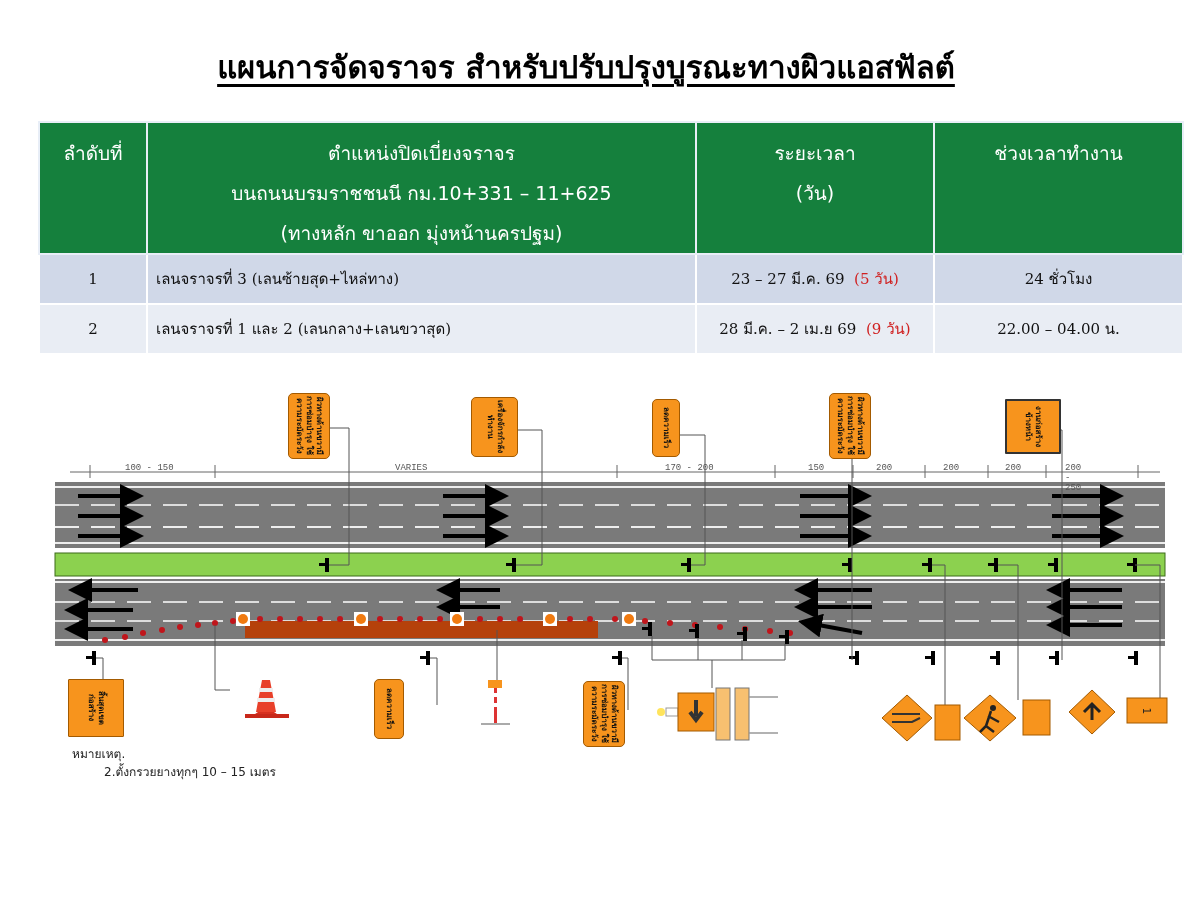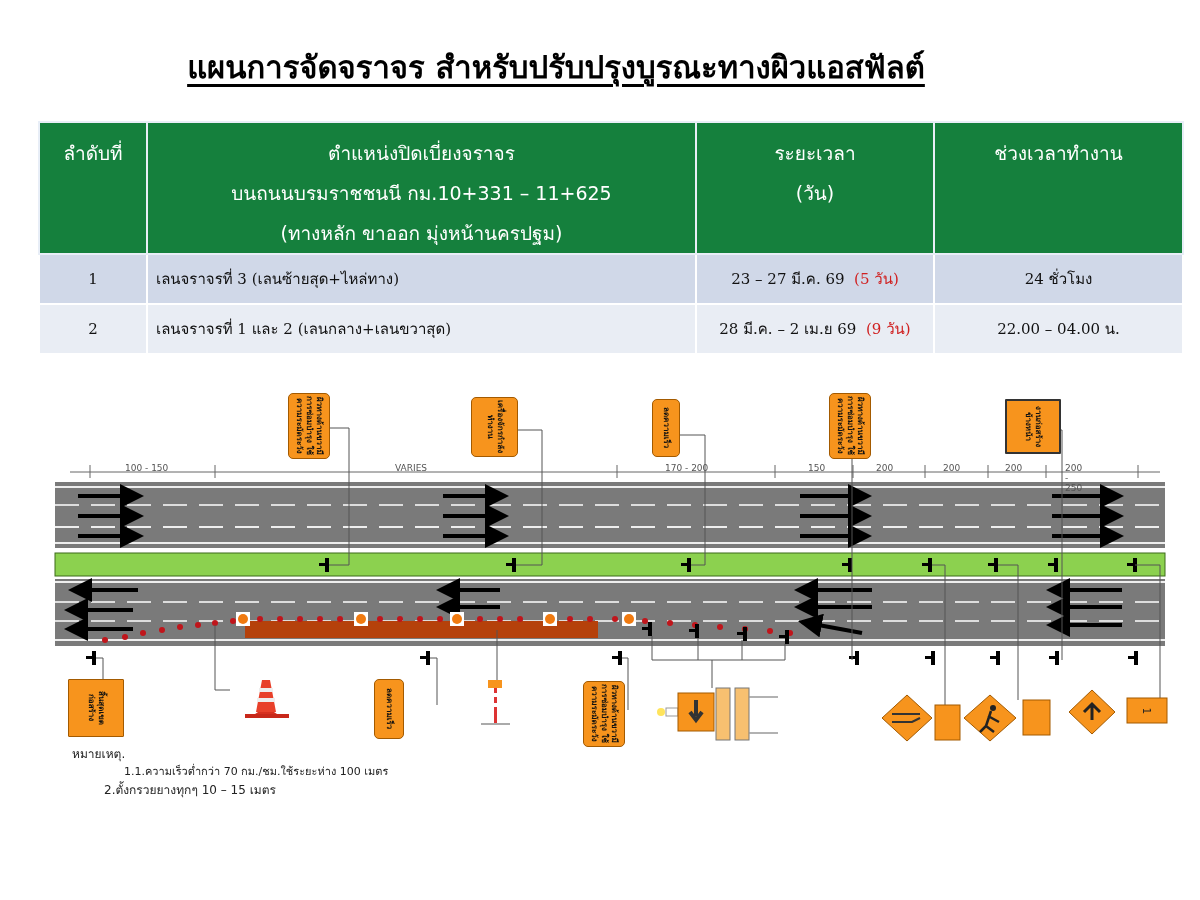--- a/index.html
+++ b/index.html
@@ -1,20 +1,21 @@
 <!DOCTYPE html>
 <html><head>
   <meta charset="utf-8">
   <style>
     html, body { margin:0; padding:0; background:#ffffff; }
     body { width:1200px; height:900px; position:relative; overflow:hidden; font-family:"DejaVu Sans", sans-serif; }
     .title {
       position:absolute; left:0; top:42px; width:1112px; text-align:center;
       font-family:"DejaVu Serif", serif; font-weight:bold; font-size:31px; color:#000;
       letter-spacing:0px;
+      padding-left:30px;
     }
     .title span { text-decoration:underline; text-decoration-thickness:3px; text-underline-offset:6px; }
     table.plan {
       position:absolute; left:38px; top:121px; width:1144px; border-collapse:collapse;
       table-layout:fixed;
     }
     table.plan th {
       background:#15803d; color:#fff; font-weight:normal; font-size:19px;
       vertical-align:top; text-align:center; border:2px solid #e8eef7; padding:10px 6px 0 6px;
       line-height:40px; height:132px; box-sizing:border-box;
@@ -302,21 +303,21 @@
       <polygon points="1092,690 1115,712 1092,734 1069,712" fill="#f7941d" stroke="#a35a00"></polygon>
       <path d="M1084,712 L1092,704 L1100,712 M1092,704 L1092,720" stroke="#222" stroke-width="3" fill="none"></path>
     </g>
     <g>
       <rect x="1127" y="698" width="40" height="25" fill="#f7941d" stroke="#a35a00"></rect>
       <text x="1147" y="715" text-anchor="middle" font-size="10" font-family="DejaVu Sans, sans-serif" fill="#222" transform="rotate(90 1147 711)">1</text>
     </g>
   </svg>
 
   
-  <div style="position:absolute;left:0;top:0;width:1068px;height:100px;">
+  <div style="position:absolute;left:0;top:0;width:1068px;height:100px;font-family:Liberation Mono, monospace;">
     <span style="position:absolute;left:125px;top:78px;font-size:9px;color:#555;">100 - 150</span>
     <span style="position:absolute;left:395px;top:78px;font-size:9px;color:#555;text-align:center;">VARIES</span>
     <span style="position:absolute;left:665px;top:78px;font-size:9px;color:#555;text-align:right;">170 - 200</span>
     <span style="position:absolute;left:808px;top:78px;font-size:9px;color:#555;">150</span>
     <span style="position:absolute;left:876px;top:78px;font-size:9px;color:#555;">200</span>
     <span style="position:absolute;left:943px;top:78px;font-size:9px;color:#555;">200</span>
     <span style="position:absolute;left:1005px;top:78px;font-size:9px;color:#555;">200</span>
     <span style="position:absolute;left:1065px;top:78px;font-size:9px;color:#555;">200 - 250</span>
   </div>
 
@@ -328,15 +329,14 @@
   <div class="sign square" style="left:1005px;top:14px;width:56px;height:55px;">งานก่อสร้างข้างหน้า</div>
 
   
   <div class="sign square" style="left:68px;top:294px;width:56px;height:58px;border:1.5px solid #a35a00;">สิ้นสุดเขตก่อสร้าง</div>
   <div class="sign" style="left:374px;top:294px;width:30px;height:60px;">ลดความเร็ว</div>
   <div class="sign" style="left:583px;top:296px;width:42px;height:66px;">ผิวทางด้านขวามีการซ่อมบำรุง ใช้ความระมัดระวัง</div>
 </div>
 
 <div class="notes">
   <div class="h">หมายเหตุ.</div>
-  <div style="padding-left:52px;font-size:11px;">1.1.ความเร็วต่ำกว่า 70 กม./ชม.ใช้ระยะห่าง 100 เมตร</div>
   <div style="padding-left:32px;">2.ตั้งกรวยยางทุกๆ 10 – 15 เมตร</div>
 </div>
 
 </body></html>

